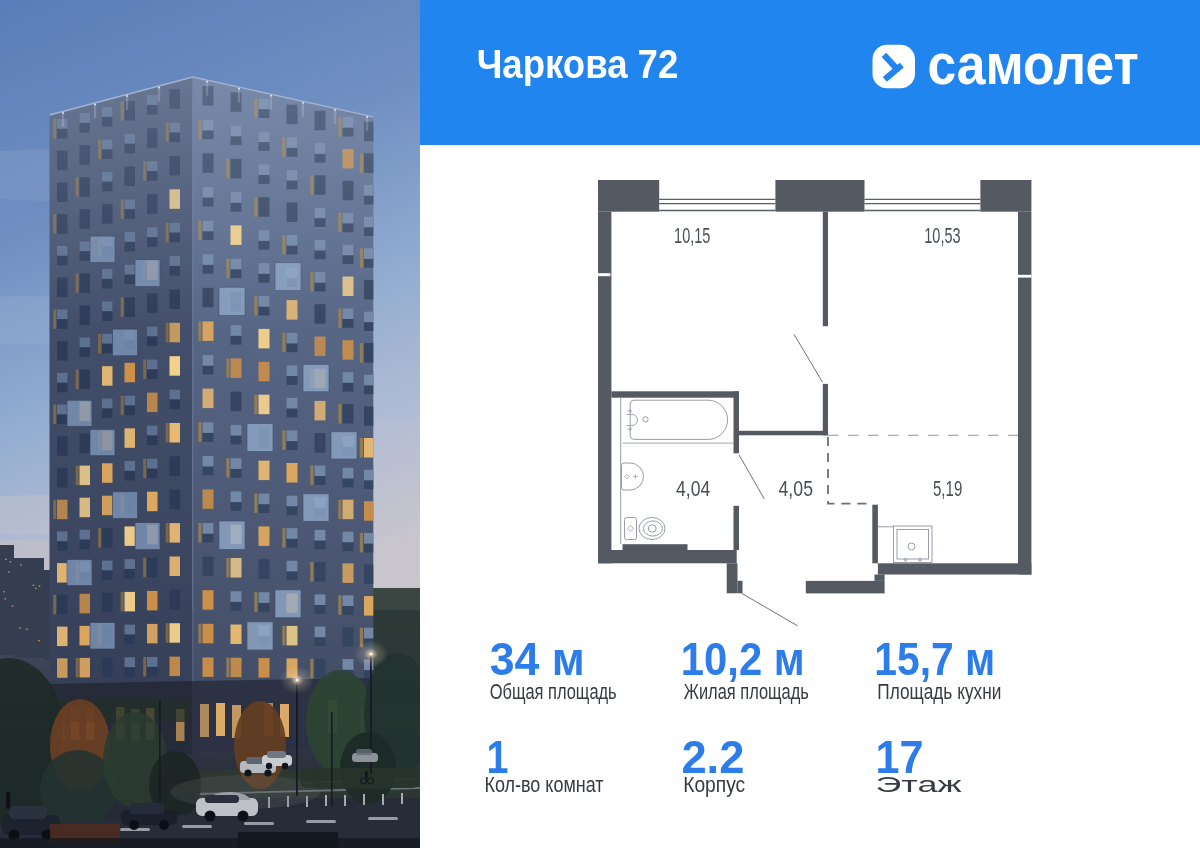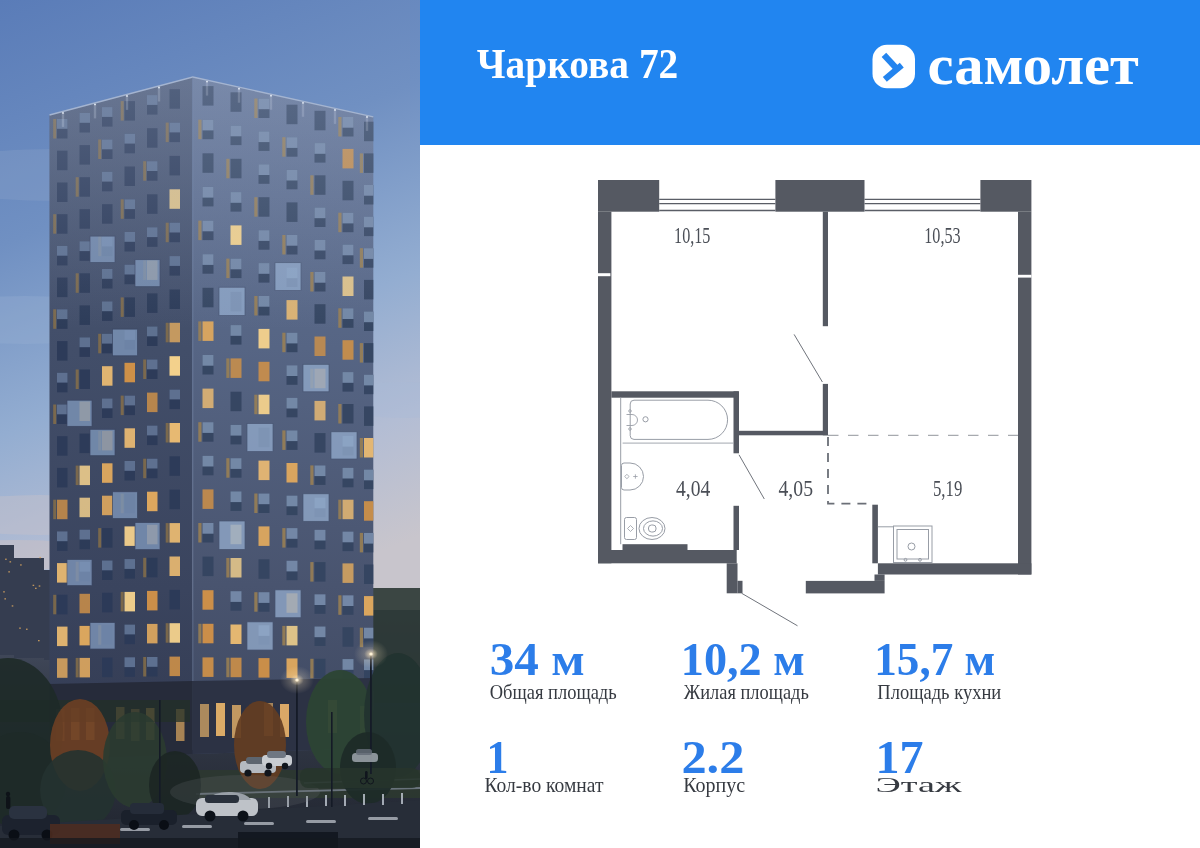--- a/index.html
+++ b/index.html
@@ -1,17 +1,17 @@
 <!DOCTYPE html>
 <html><head>
 <meta charset="utf-8">
 <style>
   html,body{margin:0;padding:0;}
   body{width:1200px;height:848px;overflow:hidden;background:#fff;font-family:"Liberation Sans",sans-serif;}
-  .page{position:relative;width:1200px;height:848px;font-family:Liberation Serif, serif;}
+  .page{position:relative;width:1200px;height:848px;}
   .photo{position:absolute;left:0;top:0;width:420px;height:848px;}
   .panel{position:absolute;left:420px;top:0;width:780px;height:848px;}
 </style>
 </head>
 <body>
 <div class="page">
 
 <svg class="photo" viewBox="0 0 420 848" width="420" height="848">
 <defs>
 <linearGradient id="sky" x1="0" y1="0" x2="0.25" y2="1">

